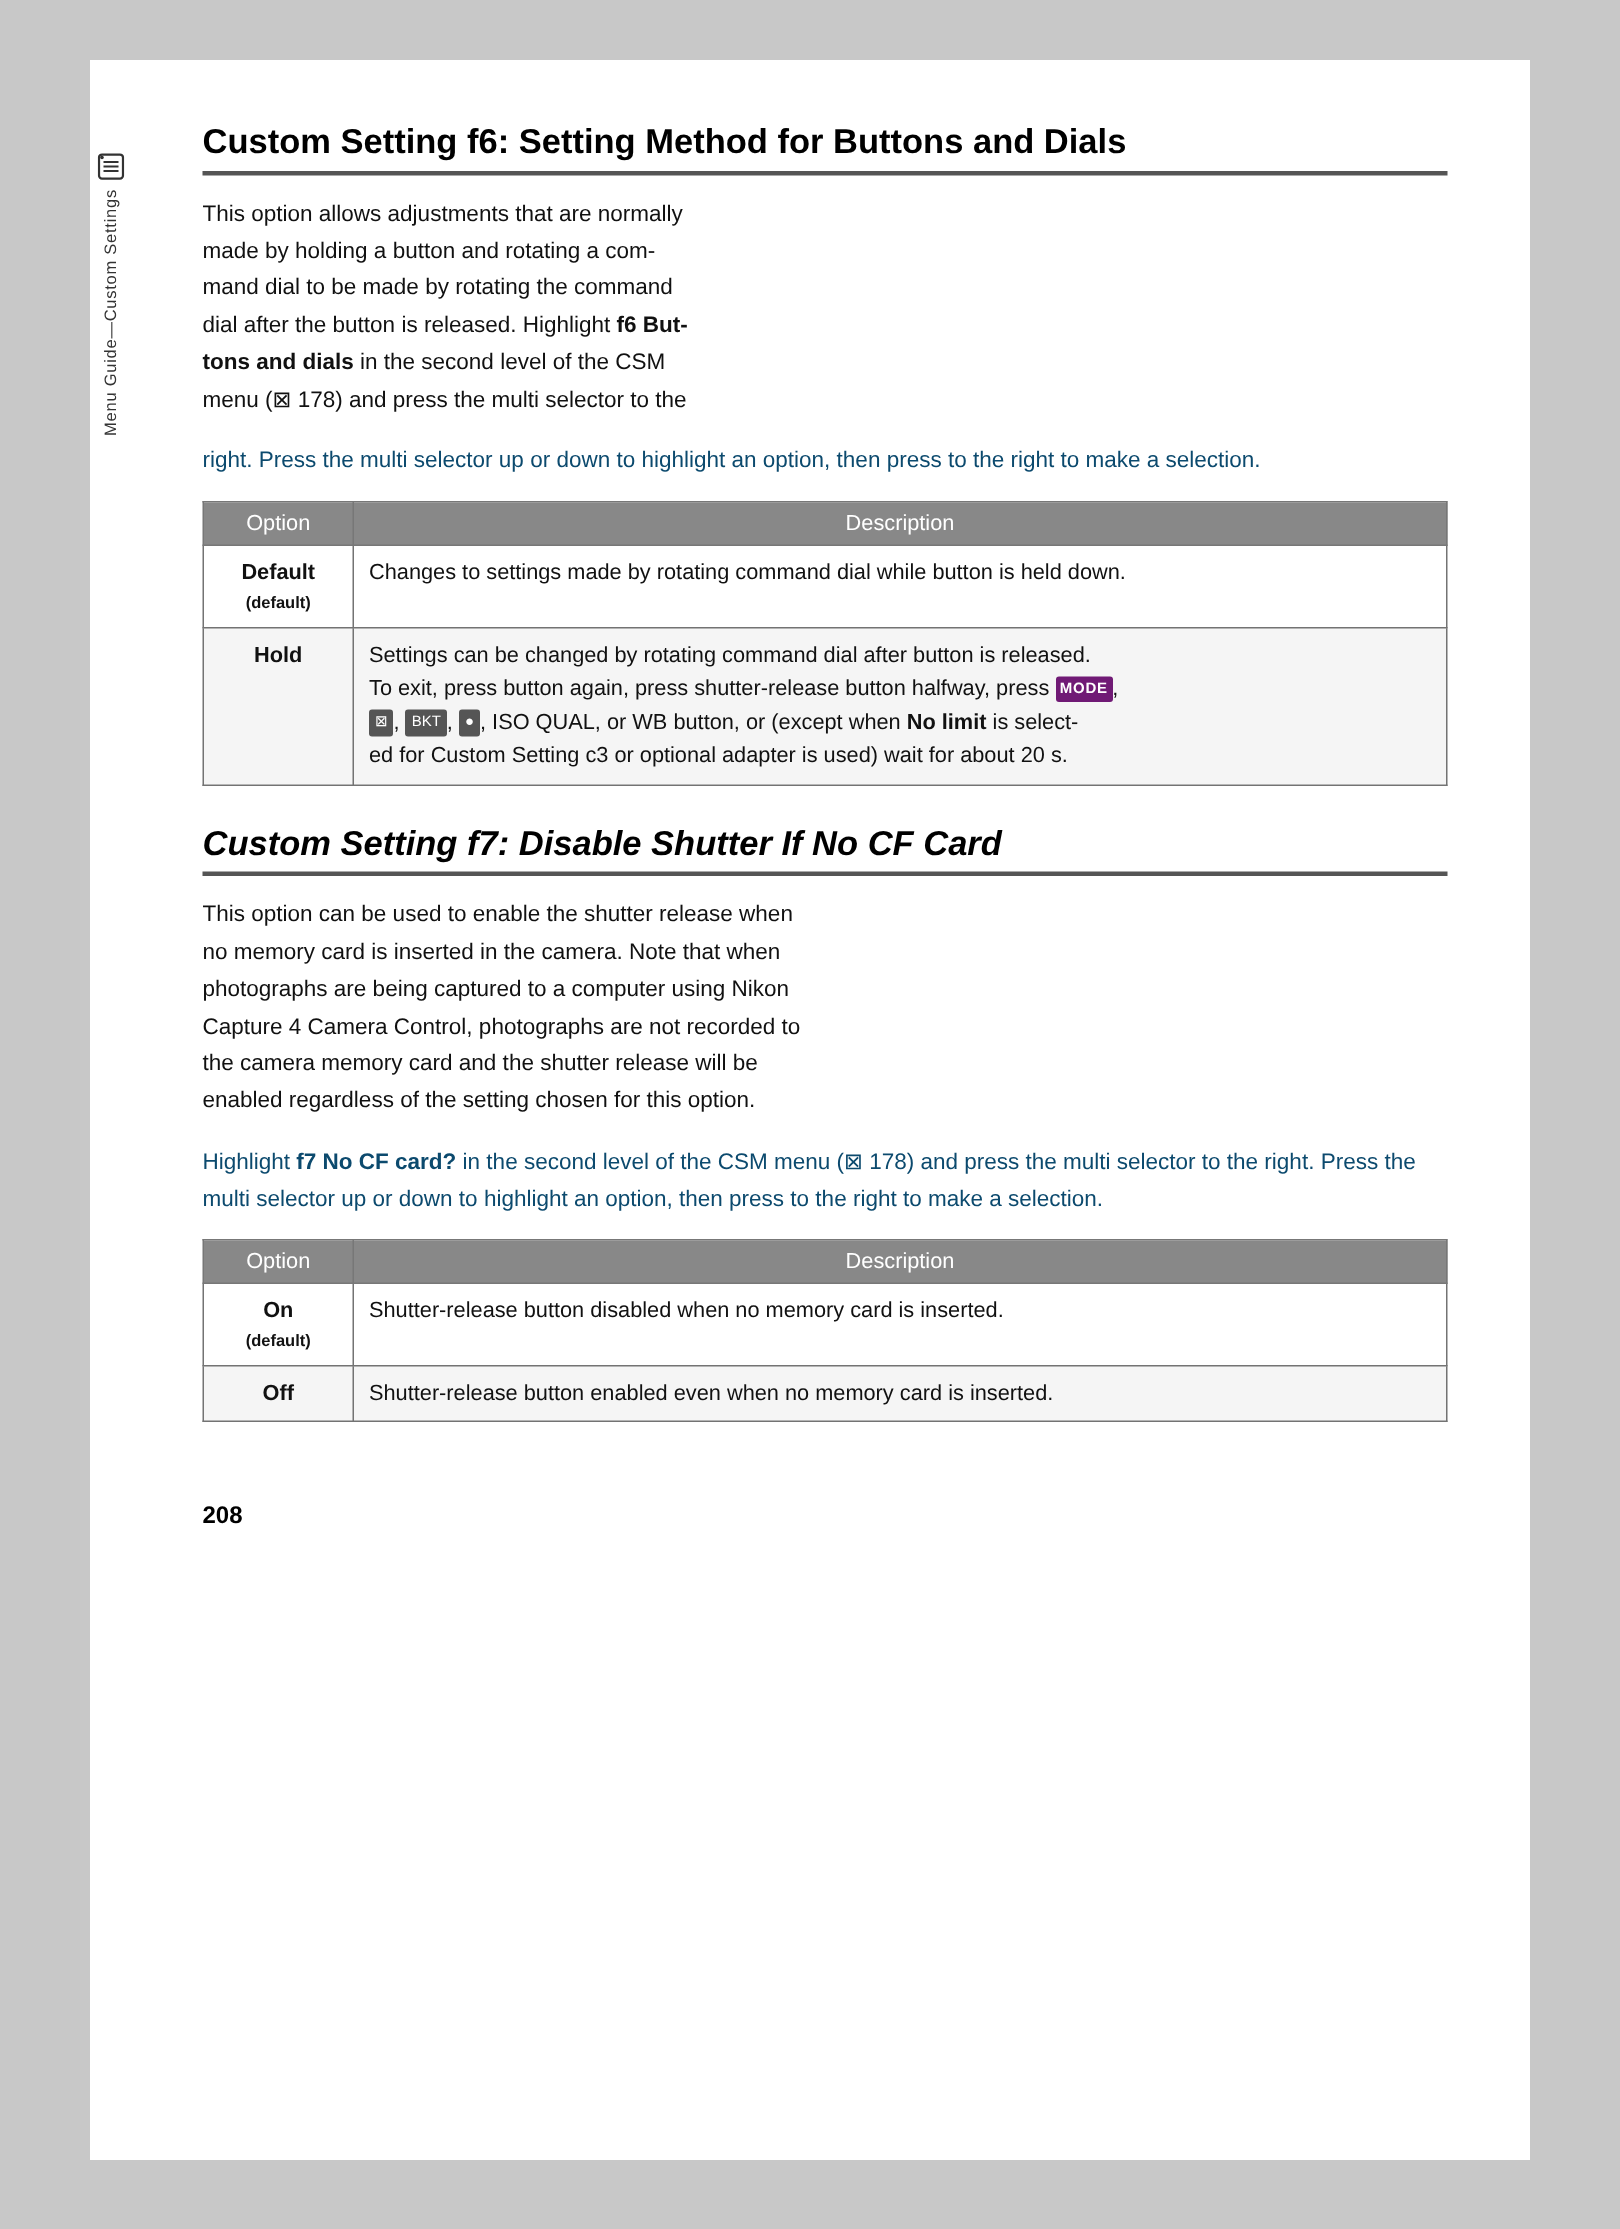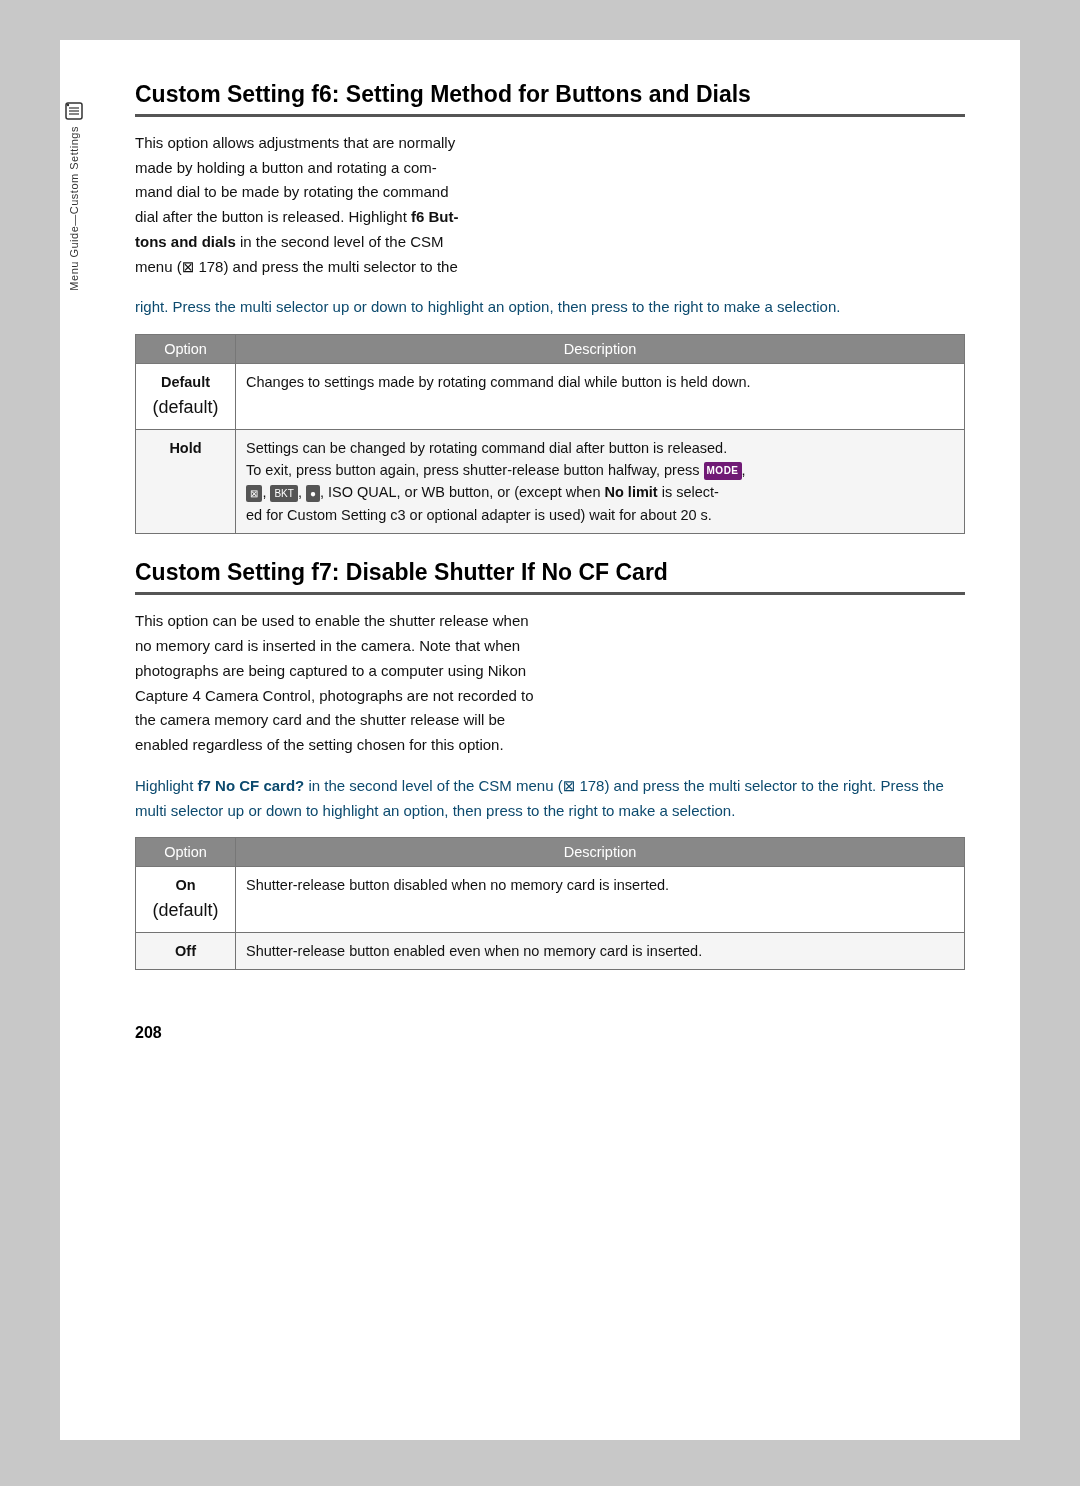--- a/index.html
+++ b/index.html
@@ -106,22 +106,22 @@
       line-height: 1.55;
       color: #111;
     }
     .options-table td.option-cell {
       width: 100px;
       text-align: center;
       font-weight: bold;
       vertical-align: top;
     }
     .options-table td.option-cell .sub-label {
-      font-weight: normal;
-      font-size: 18px;
+      font-weight: bold;
+      font-size: 11px;
       display: block;
     }
     .options-table tr.alt-row td {
       background: #f5f5f5;
     }
     
     .icon-mode {
       display: inline-block;
       background: #701a75;
       color: #fff;
@@ -136,20 +136,21 @@
       display: inline-block;
       background: #555;
       color: #fff;
       font-size: 10px;
       padding: 1px 4px;
       border-radius: 2px;
       vertical-align: middle;
     }
     .section-gap {
       margin-top: 10px;
+      font-style: italic;
     }
     .page-number {
       font-size: 16px;
       font-weight: bold;
       margin-top: auto;
       padding-top: 30px;
       color: #000000;
     }
     
     .full-body {

